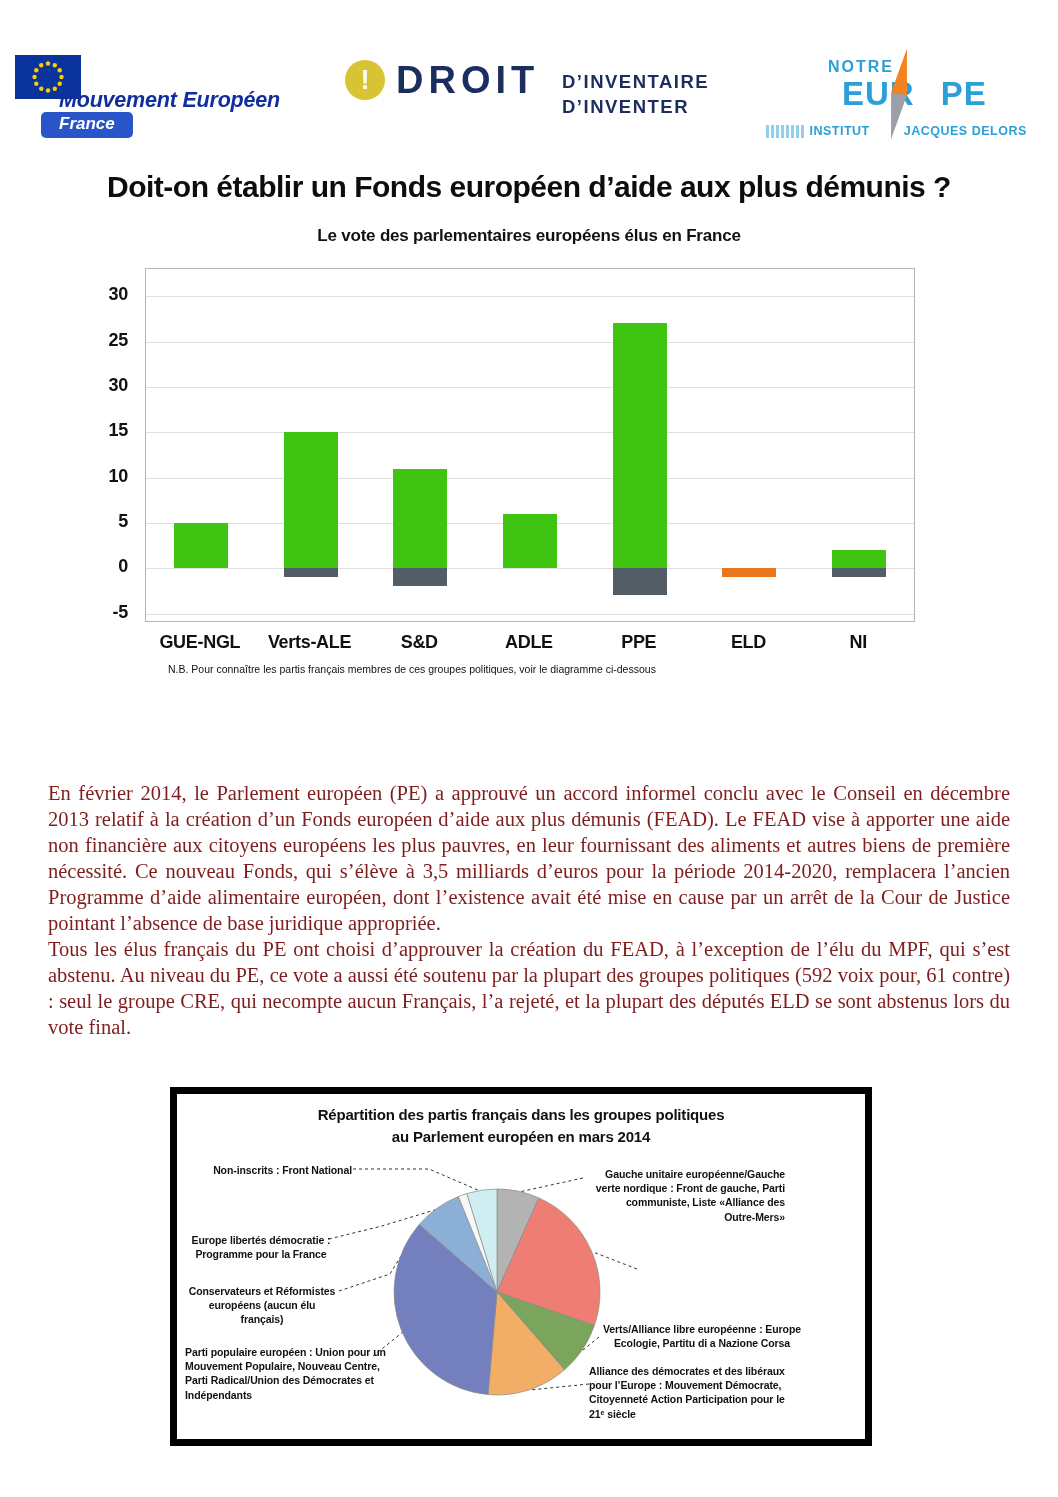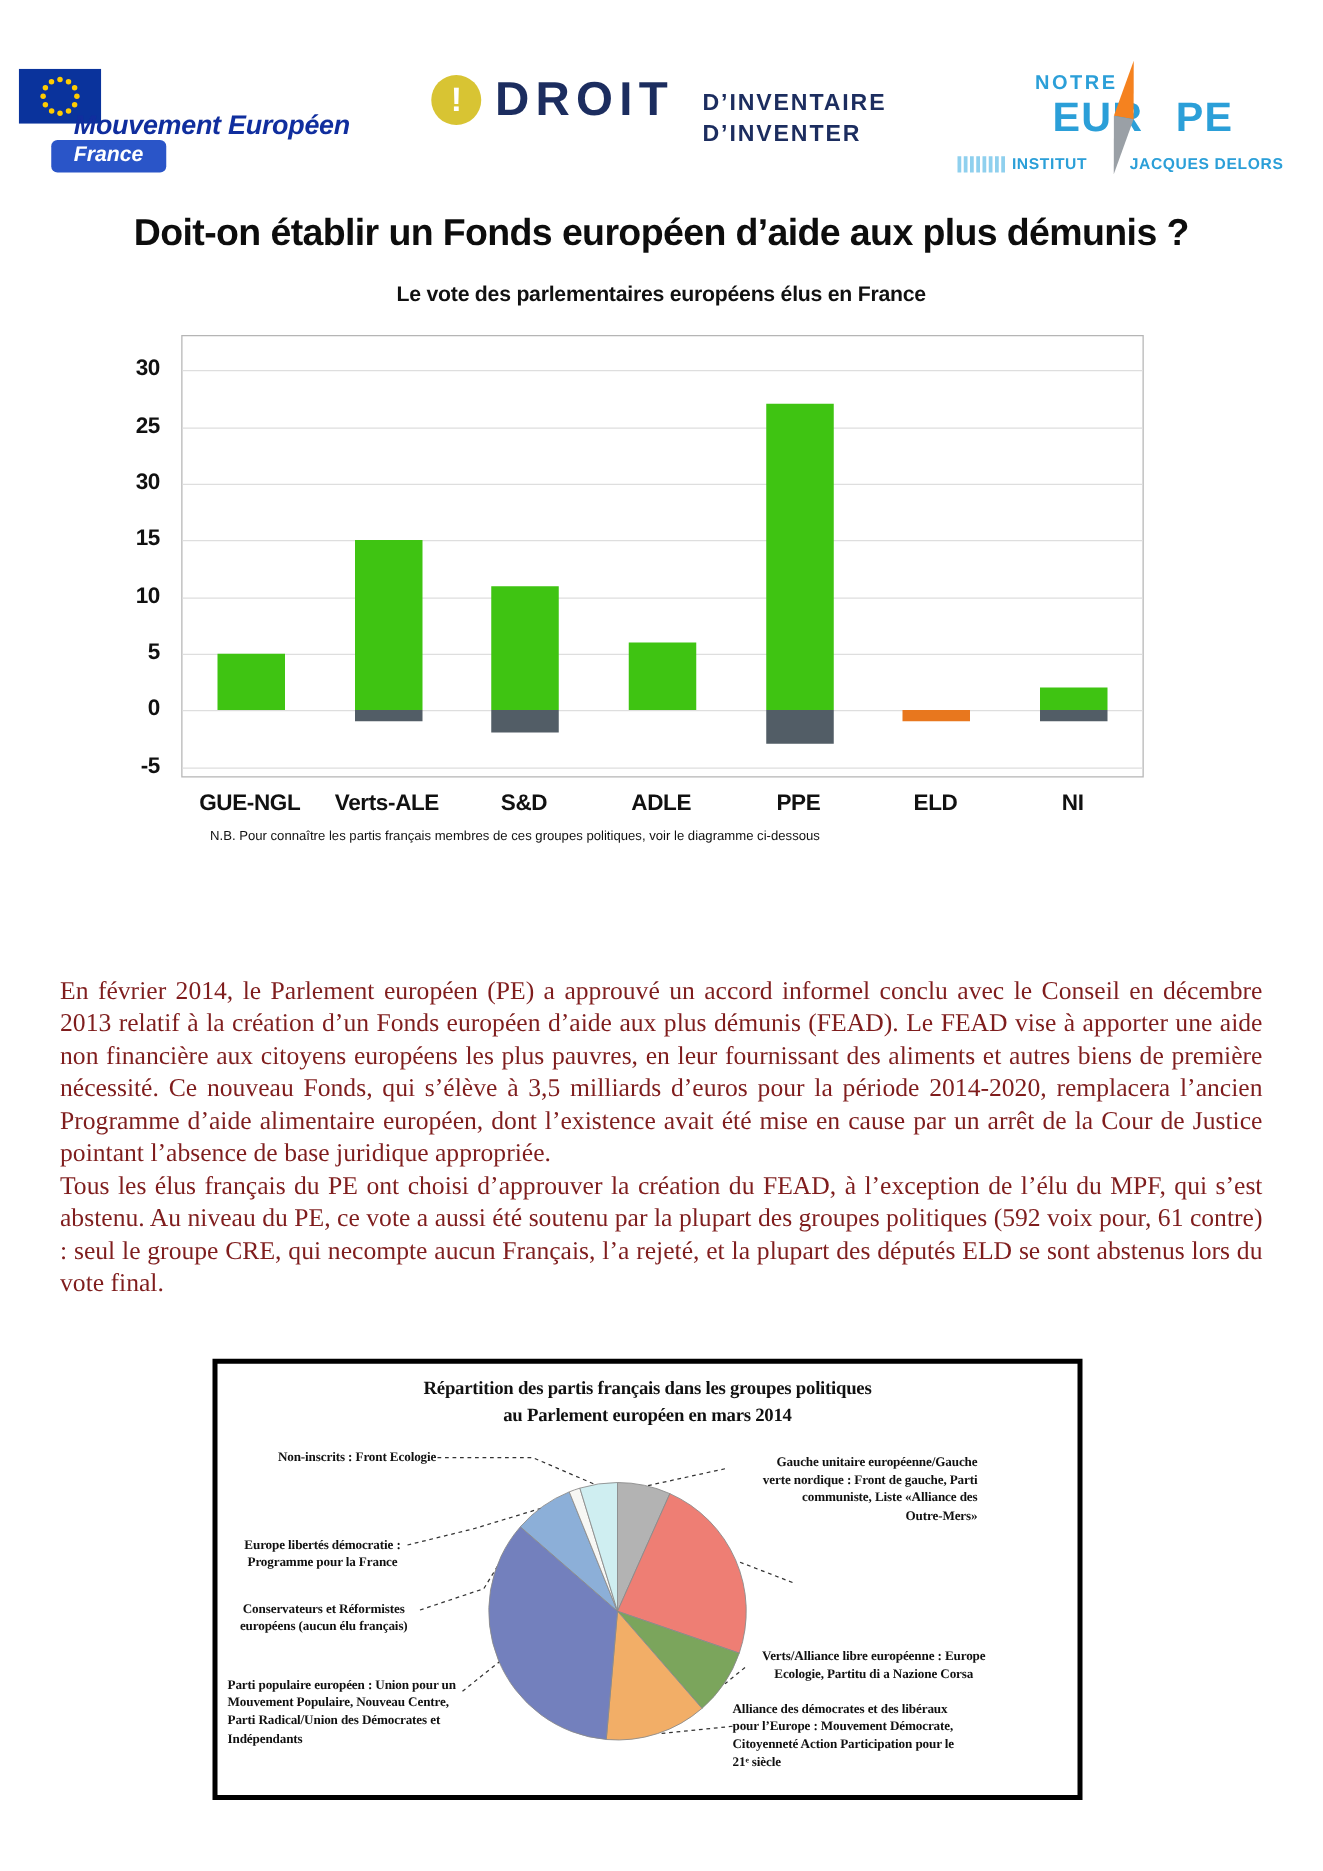--- a/index.html
+++ b/index.html
@@ -51,21 +51,21 @@
           gap:18px;font-size:17px;font-weight:bold;letter-spacing:-0.2px;}
   .legend-item{display:flex;align-items:center;gap:6px;}
   .swatch{width:15px;height:15px;display:inline-block;}
 
   
   .body-text{position:absolute;left:48px;top:780px;width:962px;font-family:"Liberation Serif",serif;
              font-size:20.5px;line-height:26px;text-align:justify;color:#7f1d1d;}
   .body-text p{margin:0;}
 
   
-  .pie-box{position:absolute;left:170px;top:1087px;width:688px;height:345px;border:4px solid #000000;background:#fff;font-family:Liberation Serif, serif;}
+  .pie-box{position:absolute;left:170px;top:1087px;width:688px;height:345px;border:7px solid #000000;background:#fff;}
   .pie-title{position:absolute;left:0;top:10px;width:100%;text-align:center;font-size:15px;font-weight:bold;
              line-height:1.45;white-space:pre-line;letter-spacing:-0.2px;}
   #pie-svg{position:absolute;left:0;top:0;}
   .leader{fill:none;stroke:#333;stroke-width:1;stroke-dasharray:3,3;}
   .callout{position:absolute;font-size:10.5px;font-weight:bold;line-height:1.35;white-space:pre-line;color:#111;letter-spacing:-0.1px;}
 </style>
 </head>
 <body>
 
 <div class="page">
@@ -190,21 +190,21 @@
         <path d="M320,198 L417.4,231.5 A103,103 0 0 1 387.6,275.7 Z" fill="#7ba55c" stroke="#8a8a8a" stroke-width="0.7"></path>
         <path d="M320,198 L387.6,275.7 A103,103 0 0 1 311.0,300.6 Z" fill="#f2ae67" stroke="#8a8a8a" stroke-width="0.7"></path>
         <path d="M320,198 L311.0,300.6 A103,103 0 0 1 242.3,130.4 Z" fill="#7380bd" stroke="#8a8a8a" stroke-width="0.7"></path>
         <path d="M320,198 L242.3,130.4 A103,103 0 0 1 281.4,102.5 Z" fill="#8cafd8" stroke="#8a8a8a" stroke-width="0.7"></path>
         <path d="M320,198 L281.4,102.5 A103,103 0 0 1 289.9,99.5 Z" fill="#f7f7f4" stroke="#8a8a8a" stroke-width="0.7"></path>
         <path d="M320,198 L289.9,99.5 A103,103 0 0 1 320.0,95.0 Z" fill="#cfeef1" stroke="#8a8a8a" stroke-width="0.7"></path>
       </svg>
     <div class="pie-title">Répartition des partis français dans les groupes politiques
 au Parlement européen en mars 2014</div>
 
-    <div class="callout" style="left:35px;top:69px;width:140px;text-align:right;">Non-inscrits : Front Ecologie</div>
+    <div class="callout" style="left:35px;top:69px;width:140px;text-align:right;">Non-inscrits : Front National</div>
     <div class="callout" style="left:10px;top:139px;width:148px;text-align:center;">Europe libertés démocratie :
 Programme pour la France</div>
     <div class="callout" style="left:8px;top:251px;width:215px;text-align:left;">Parti populaire européen : Union pour un
 Mouvement Populaire, Nouveau Centre,
 Parti Radical/Union des Démocrates et
 Indépendants</div>
     <div class="callout" style="left:10px;top:190px;width:150px;text-align:center;">Conservateurs et Réformistes
 européens (aucun élu français)</div>
     <div class="callout" style="left:408px;top:73px;width:200px;text-align:right;">Gauche unitaire européenne/Gauche
 verte nordique : Front de gauche, Parti

